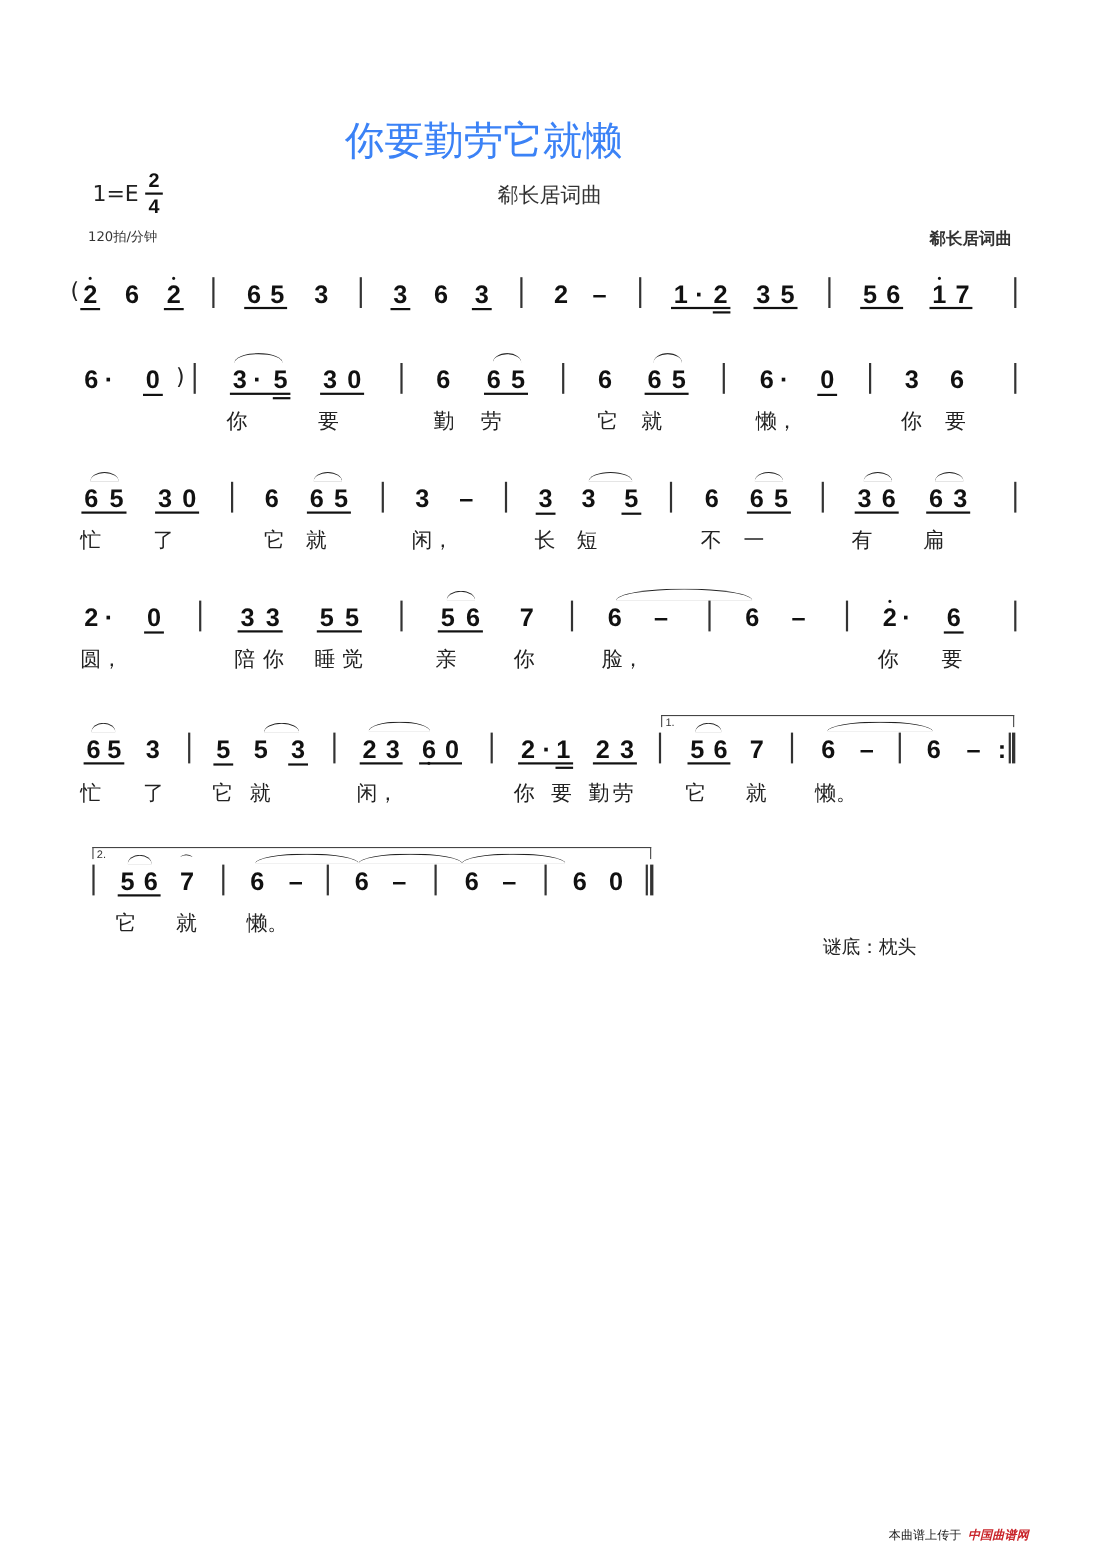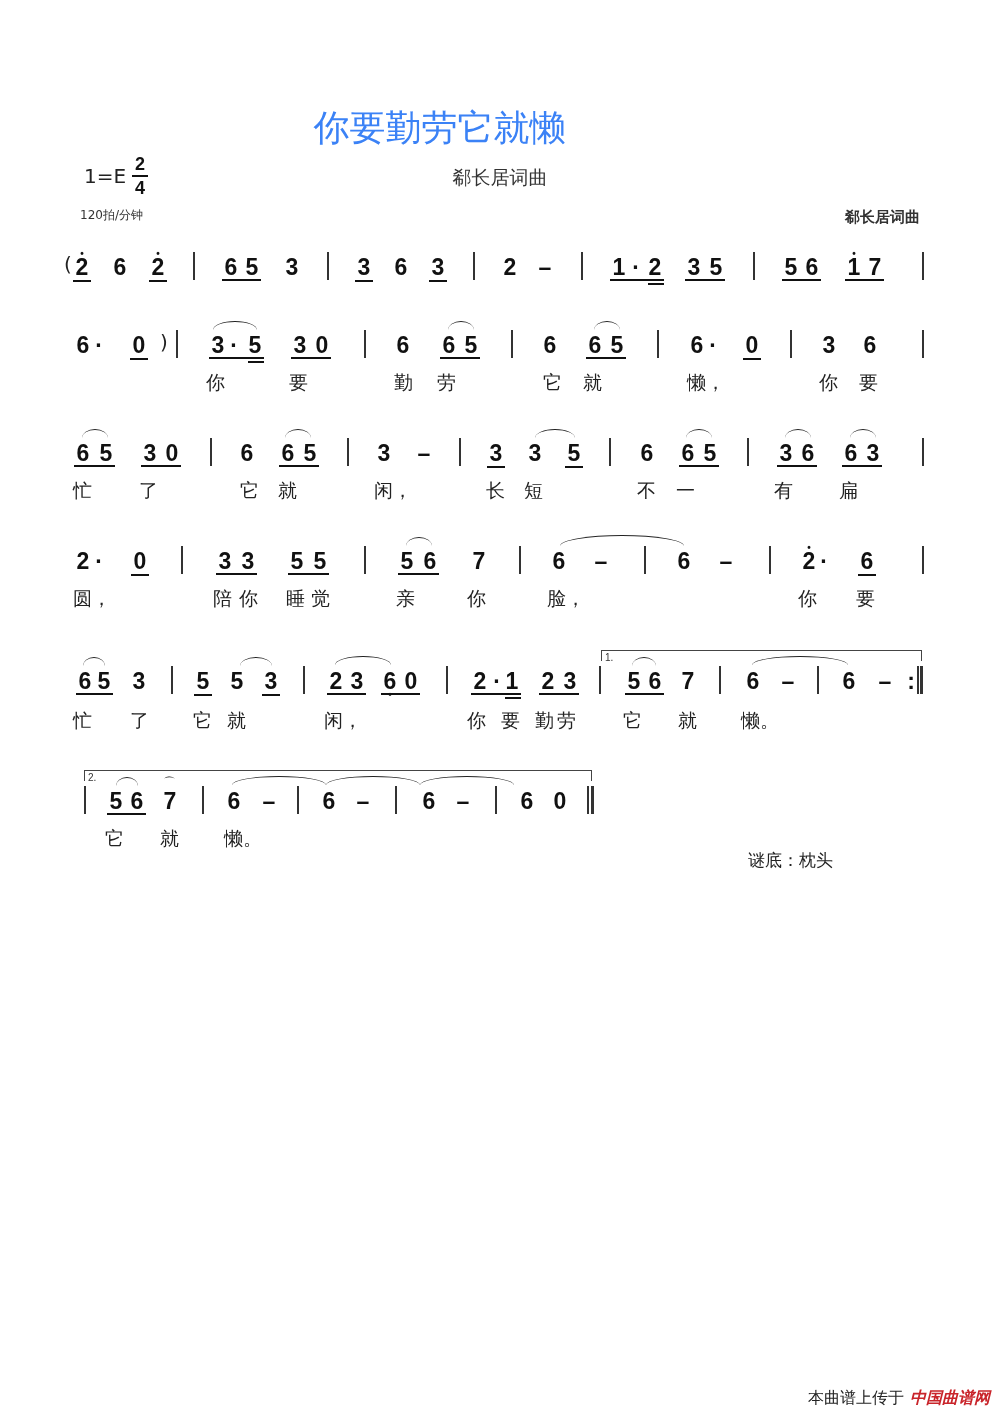--- a/index.html
+++ b/index.html
@@ -6,21 +6,21 @@
   body { width:1000px; height:1415px; position:relative; overflow:hidden; font-family:"DejaVu Sans", sans-serif; color:#111; }
   .abs { position:absolute; }
   .title { left:0; width:879px; top:104px; text-align:center; font-size:36px; color:#3b82f6; font-family:"DejaVu Sans", sans-serif; }
   .subtitle { left:0; width:1000px; top:165px; text-align:center; font-size:19px; color:#333; }
   .key { left:84px; top:164px; font-size:20px; color:#222; }
   .ts { left:132px; top:154px; width:16px; text-align:center; font-weight:bold; font-size:18px; line-height:20px; font-family:"Liberation Sans", sans-serif; }
   .ts .bar { border-top:2px solid #111; margin:1px 0; }
   .tempo { left:80px; top:207px; font-size:12px; color:#333; }
   .credit { right:80px; top:208px; font-size:15px; color:#333;font-weight:bold; }
   .answer { left:748px; top:849px; font-size:17px; color:#222; }
-  .footer { left:808px; top:1388px; font-size:16px; color:#222; }
+  .footer { left:808px; top:1388px; font-size:11px; color:#222; }
   .footer .brand { color:#c9252b; font-weight:bold; font-style:italic; margin-left:6px; }
   .n { position:absolute; font-family:"Liberation Sans", sans-serif; font-weight:bold; font-size:23px; line-height:26px; width:18px; text-align:center; }
   .u1 { border-bottom:2px solid #111; }
   .dot-above::before { content:"\2022"; position:absolute; left:0; right:0; top:-13px; font-size:10px; text-align:center; }
   .dot-below::after { content:"\2022"; position:absolute; left:0; right:0; bottom:-14px; font-size:10px; text-align:center; }
   .bl { position:absolute; width:2px; height:28px; background:#333; }
   .lyr { position:absolute; font-size:19px; color:#222; }
   .slur { position:absolute; border-top:1.5px solid #222; border-radius:50% 50% 0 0 / 100% 100% 0 0; height:8px; }
   .paren { position:absolute; font-size:20px; color:#222; }
   .volta { position:absolute; border-top:1.5px solid #444; border-left:1.5px solid #444; border-right:1.5px solid #444; height:10px; }

